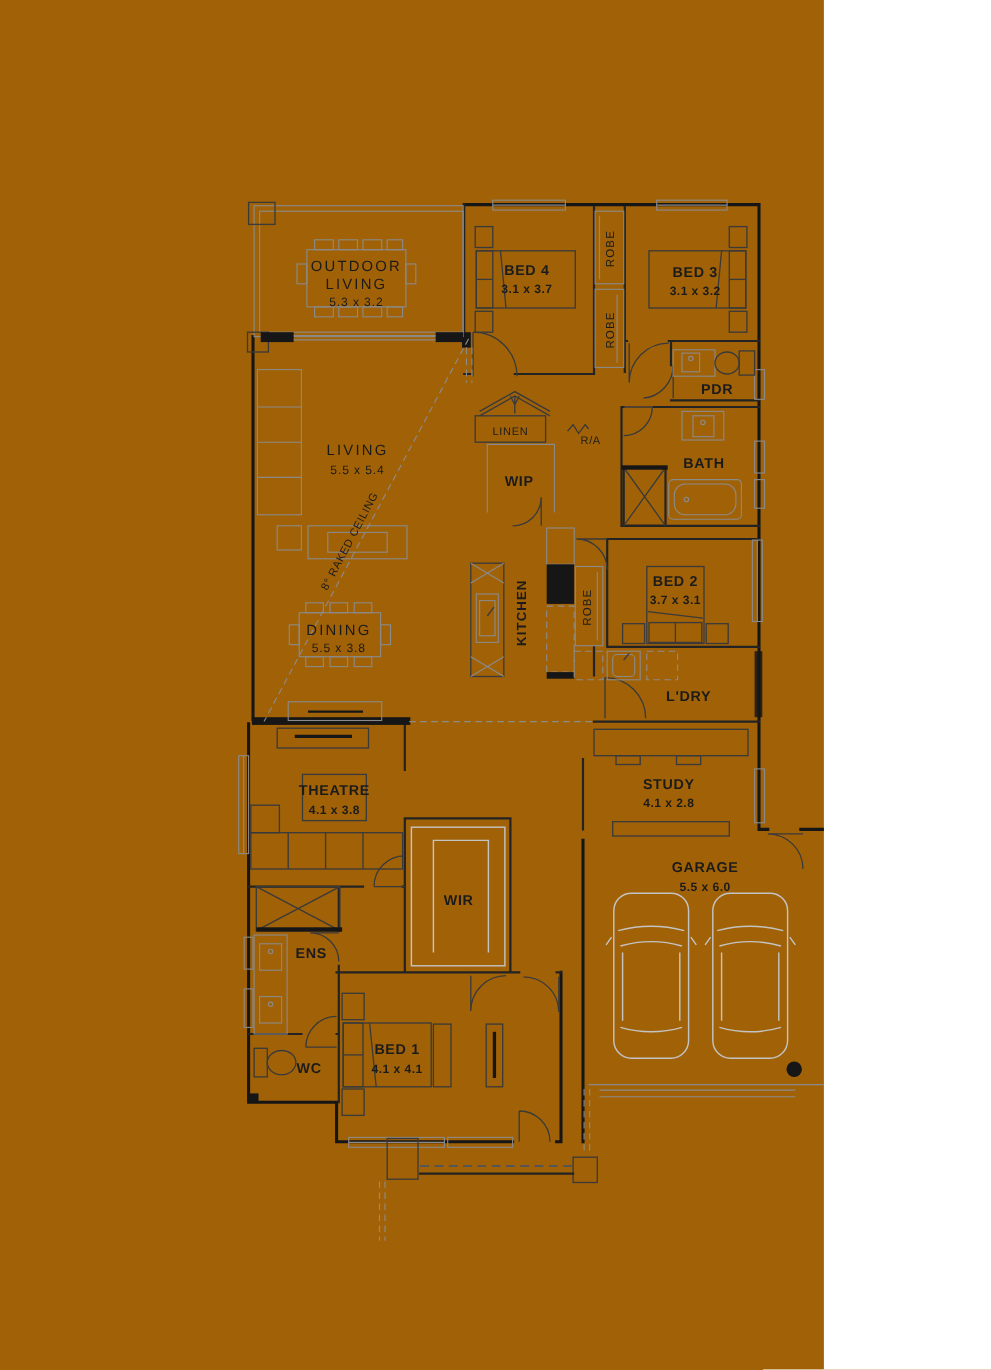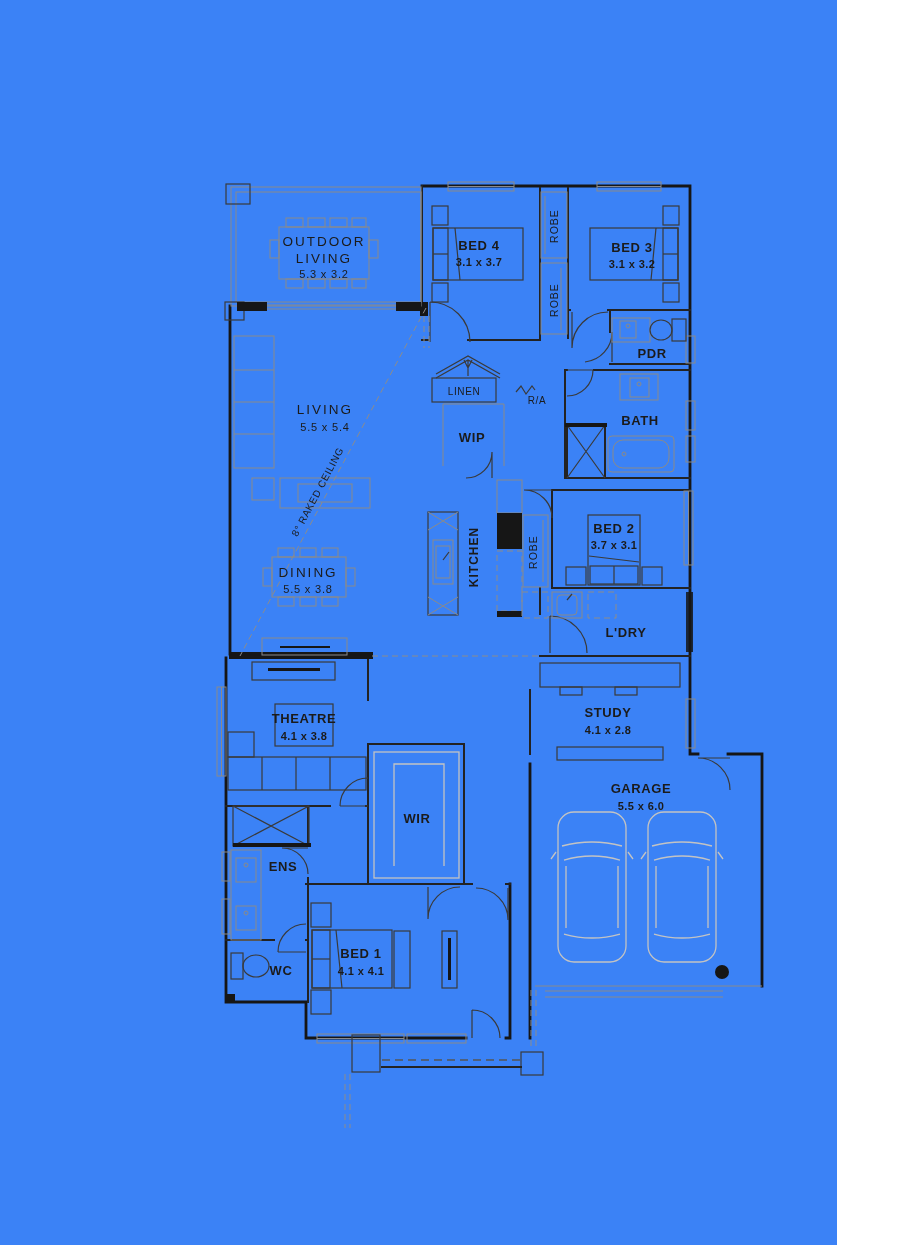--- a/index.html
+++ b/index.html
@@ -1,16 +1,16 @@
 <!DOCTYPE html>
 <html><head>
 <meta charset="utf-8">
 <style>
   html,body{margin:0;padding:0;background:#ffffff;}
-  .page{position:relative;width:837px;height:1245px;background:#3b82f6;overflow:hidden;}
+  .page{position:relative;width:749px;height:1245px;background:#a16207;overflow:hidden;}
   svg{position:absolute;left:0;top:0;}
   .t{font-family:"Liberation Sans",sans-serif;fill:#1b1b1b;text-anchor:middle;}
   .n{font-size:13px;font-weight:700;letter-spacing:0.6px;}
   .nr{font-size:13.5px;font-weight:400;letter-spacing:2px;}
   .d{font-size:11px;font-weight:700;letter-spacing:0.4px;}
   .dr{font-size:11px;font-weight:400;letter-spacing:0.8px;}
   .sm{font-size:10px;font-weight:400;letter-spacing:0.6px;}
   .v{font-size:10.5px;font-weight:400;letter-spacing:1px;}
   .vn{font-size:12px;font-weight:700;letter-spacing:1px;}
   .w3{stroke:#161616;stroke-width:2.8;fill:none;stroke-linecap:square;}

